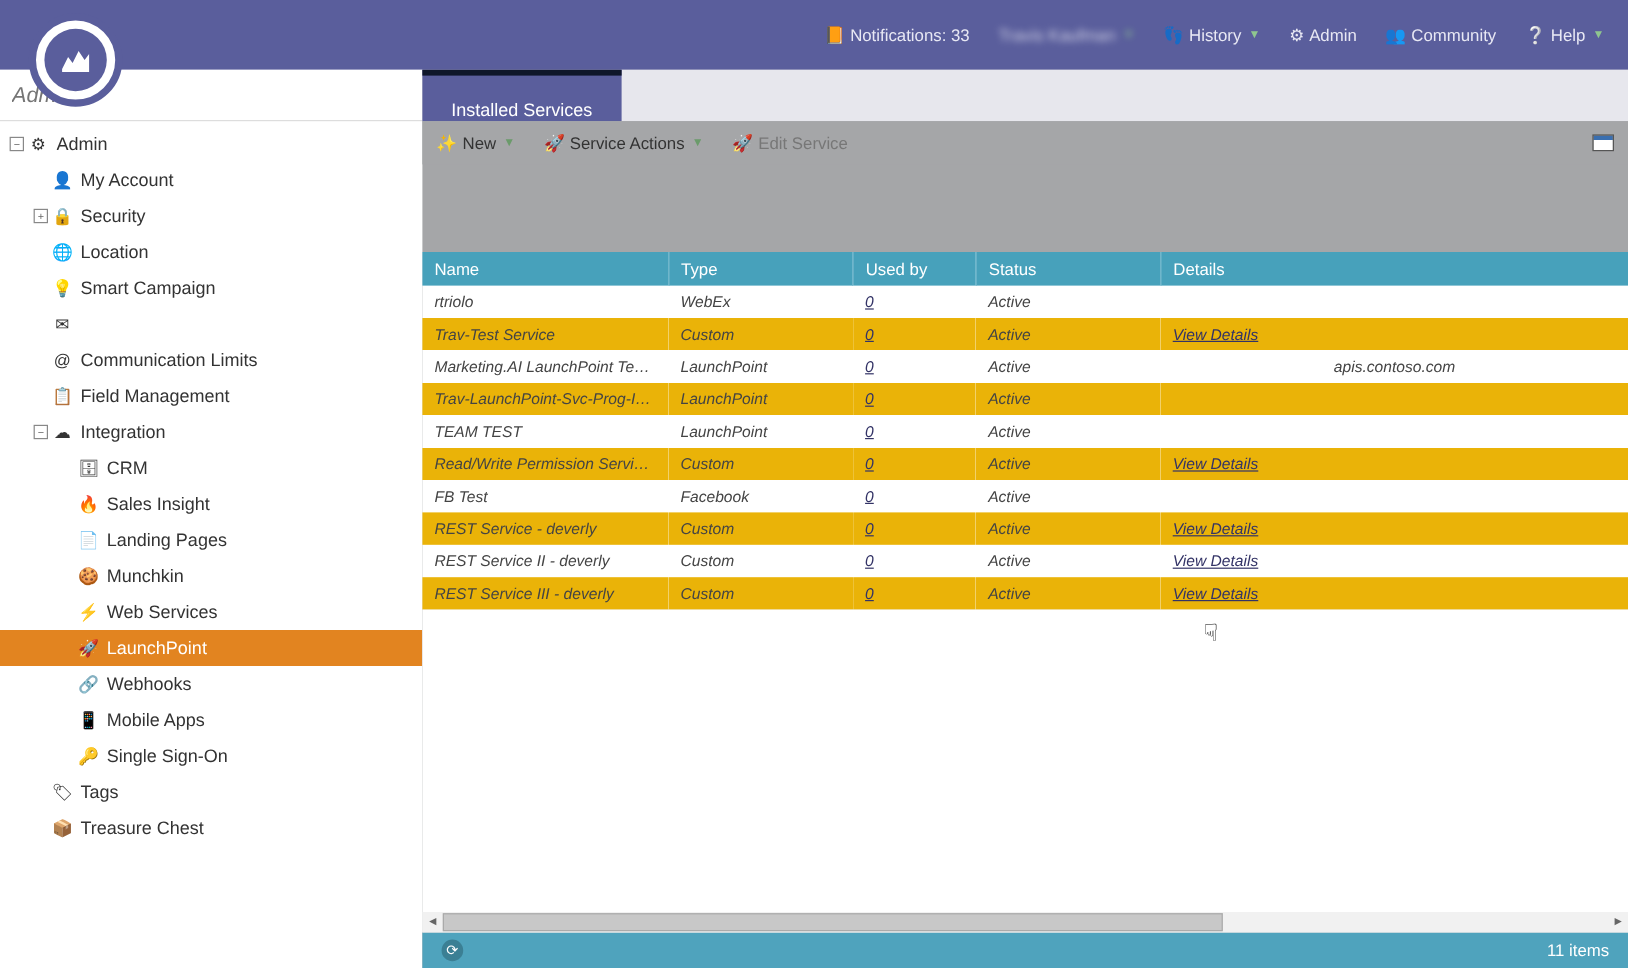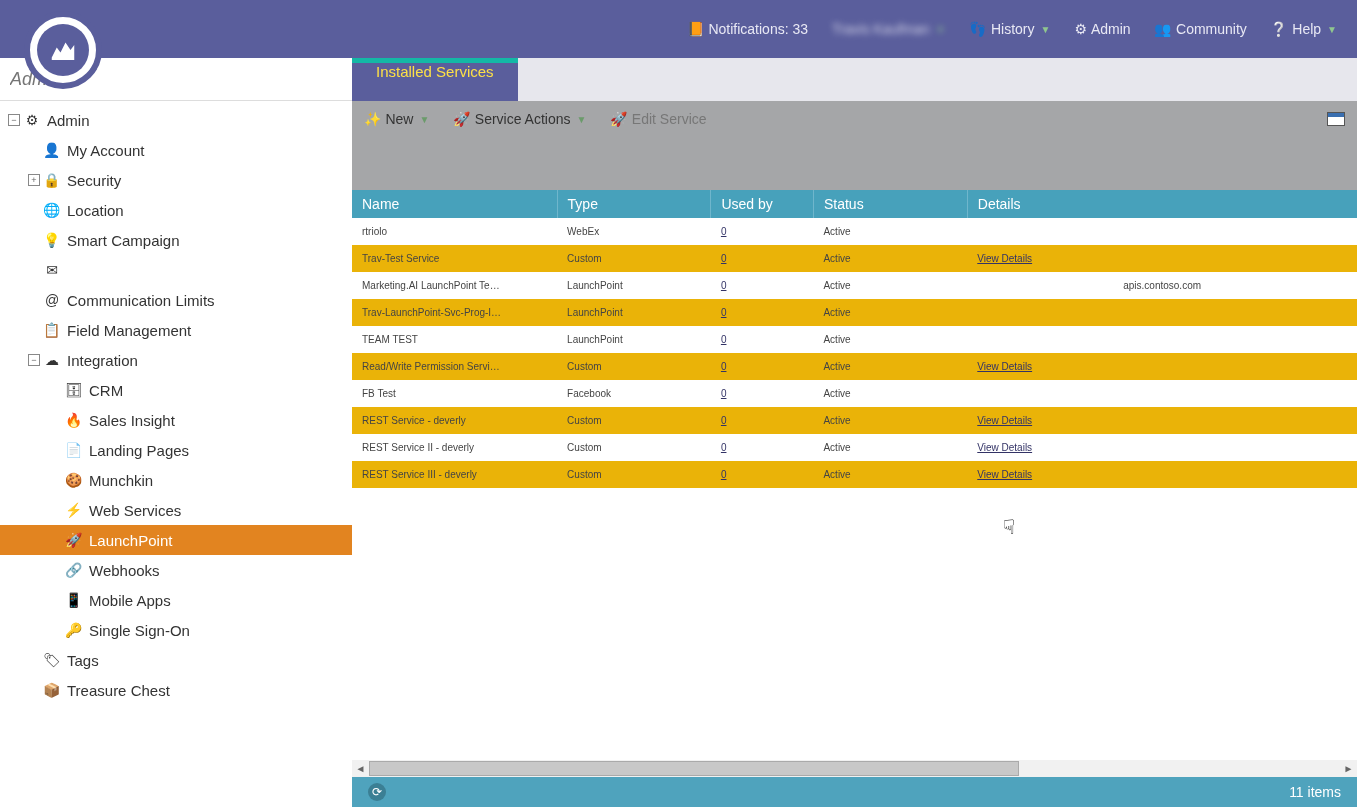--- a/index.html
+++ b/index.html
@@ -26,33 +26,33 @@
   .tree-item.l1 { padding-left: 28px; }
   .tree-item.l2 { padding-left: 50px; }
   .tree-item .toggler { width: 12px; text-align:center; font-size: 9px; color:#666; margin-right: 3px; border:1px solid #888; height:12px; line-height:10px;}
   .tree-item .toggler.blank { border: none; }
   .tree-item .ticon { width: 18px; text-align:center; margin-right: 6px; font-size: 14px;}
   .tree-item.selected { background: #e28420; color: #fff; }
   .tree-lbl { white-space: nowrap; overflow: hidden; text-overflow: ellipsis; flex:1;}
 
   .main { flex: 1; display:flex; flex-direction: column; background:#a5a6a8; min-width:0;}
   .tabstrip { height: 43px; background: #e7e7ed; display:flex; align-items:stretch;}
-  .tab { background:#5a5e9c; color:#fde047; border-top:5px solid #14b8a6; display:flex; align-items:flex-start; padding:0 24px; font-size:15px;}
+  .tab { background:#5a5e9c; color:#ffffff; border-top:5px solid #0f172a; display:flex; align-items:flex-end; padding:0 24px; font-size:15px;}
   .toolbar { height: 36px; background:#a5a6a8; display:flex; align-items:center; padding:0 12px; gap: 24px; color:#333; font-size:14px;}
   .toolbar-btn { display:inline-flex; align-items:center; gap:4px; cursor:pointer;}
   .toolbar-btn .caret { color:#6b9b6b; font-size:10px; margin-left:2px;}
   .toolbar-btn.disabled { color:#777; cursor: default;}
   .toolbar-spacer { flex:1; }
   .toolbar-win { width:18px; height:14px; border:1px solid #555; background: linear-gradient(#3a6fb0 0 4px,#fff 4px); cursor:pointer;}
 
   .grid-wrap { margin: 53px 0 0 0; flex:1; display:flex; flex-direction:column; min-height:0;}
-  table.grid { width:100%; border-collapse: collapse; background:#fff; table-layout:fixed;}
+  table.grid { width:100%; border-collapse: collapse; background:#fff; table-layout:fixed;margin-top:20px;}
   table.grid th { background:#47a1bb; color:#fff; font-weight:normal; text-align:left; padding:6px 10px; font-size:14px; border-right:1px solid #6fb6cc; height:28px;}
   table.grid th:last-child{border-right:none;}
-  table.grid td { padding:5px 10px; font-size:10px; color:#444; height:27px; overflow:hidden; white-space:nowrap; text-overflow:ellipsis;}
+  table.grid td { padding:5px 10px; font-size:13px; color:#444; height:27px; overflow:hidden; white-space:nowrap; text-overflow:ellipsis;font-style:italic;}
   tbody tr.odd { background:#eab308; }
   tbody tr.sel { background:#acadaf; color:#333;}
   .used-link, .detail-link { color:#336; text-decoration: underline; cursor:pointer;}
   .detail-cell .highlight-box { display:inline-block; border:2px solid #d22; padding:0 3px;}
   
   .grid-filler { flex:1; background:#fff; position:relative;}
   .hscroll { position:absolute; bottom:0; left:0; right:0; height:17px; background:#f1f1f1; display:flex; align-items:center;}
   .hscroll .arrow { width:17px; height:17px; display:flex;align-items:center;justify-content:center; color:#666; font-size:10px; cursor:pointer;}
   .hscroll .thumb { height:15px; background:#c8c8c8; border:1px solid #aaa; flex: 0 0 650px; margin-left:0;}
   .hscroll .track { flex:1; }

